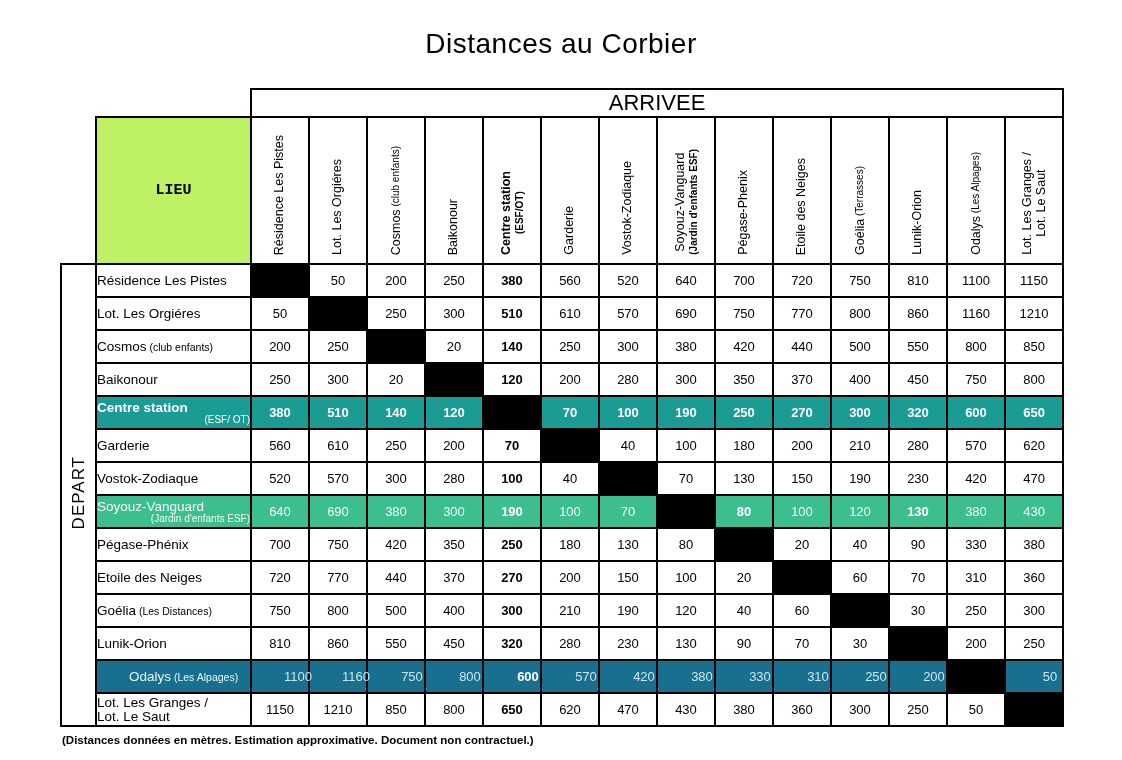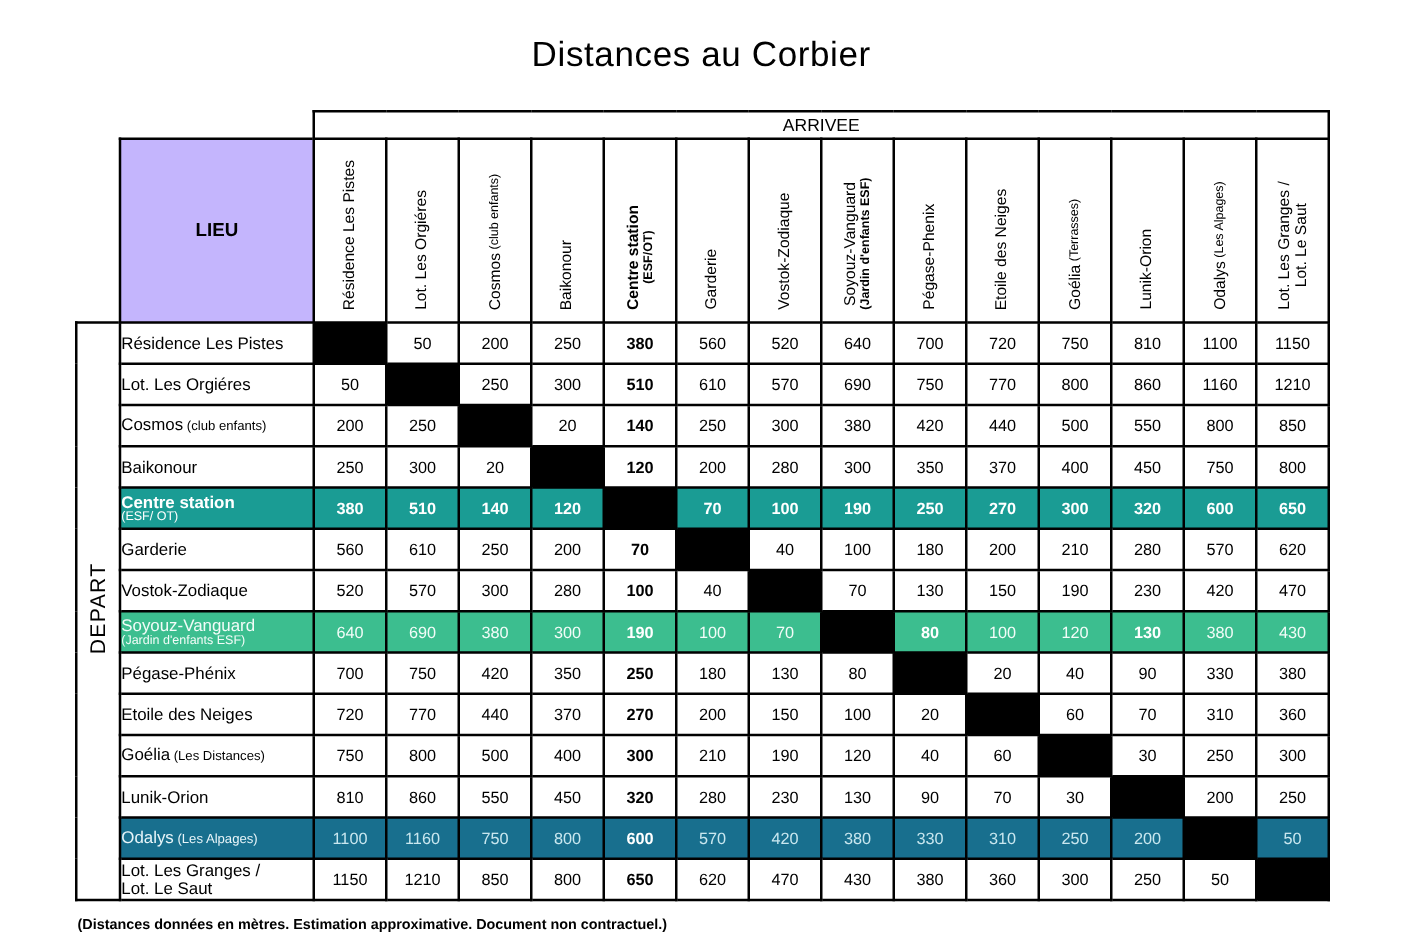--- a/index.html
+++ b/index.html
@@ -11,48 +11,48 @@
   .page-title {
     position:absolute; top:28px; left:0; width:100%;
     text-align:center; font-size:28px; letter-spacing:0.5px;
   }
   table.dist {
     position:absolute; left:60px; top:88px;
     border-collapse:collapse; table-layout:fixed; width:1002px;
   }
   .dist td, .dist th { border:2px solid #000; padding:0; }
   .dist .nob { border:none; background:transparent; }
-  .arrivee-cell { height:20px; text-align:center; font-size:14px; font-weight:normal; }
-  .lieu-cell { font-size:15px; font-weight:bold; text-align:center; vertical-align:middle; background:#c4b5fd; }
+  .arrivee-cell { height:20px; text-align:center; font-size:22px; font-weight:normal; }
+  .lieu-cell { font-size:15px; font-weight:bold; text-align:center; vertical-align:middle; background:#bef264;font-family:Liberation Mono, monospace; }
   .vhead { height:145px; vertical-align:bottom; text-align:center; background:#fff; }
   .rot {
     display:inline-block; writing-mode:vertical-rl; transform:rotate(180deg);
     max-height:141px; padding:4px 0;
   }
   .vline { display:block; font-size:12.5px; line-height:13.5px; font-weight:normal; }
   .vline.b { font-weight:bold; }
   .vline .subinline { font-size:10px; }
   .vsub { display:block; font-size:10px; line-height:11px; }
   .depart-cell { text-align:center; vertical-align:middle; background:#fff; }
   .depart-rot {
     display:inline-block; writing-mode:vertical-rl; transform:rotate(180deg);
     font-size:17px; letter-spacing:1px;
   }
   .rowhead { text-align:left; padding:1px 2px 1px 6px; font-size:13.5px; background:#fff; vertical-align:middle; }
   .rh-main { line-height:14px; }
   .rh-main.b { font-weight:bold; }
   .rh-main .subinline { font-size:10.5px; }
-  .rh-sub { font-size:10px; line-height:10px; }
+  .rh-sub { font-size:10px; line-height:10px;text-align:right; }
   .val { text-align:center; font-size:13px; height:31px; background:#fff; vertical-align:middle; }
   .val.b { font-weight:bold; }
   .diag { background:#000; height:31px; }
   tr.hl-teal .rowhead, tr.hl-teal .val { background:var(--teal); color:#fff; }
   tr.hl-green .rowhead, tr.hl-green .val { background:var(--green); color:#f2fcf8; }
   tr.hl-green .val.b { color:#ffffff; }
-  tr.hl-dark_teal .rowhead, tr.hl-dark_teal .val { background:var(--dark-teal); color:#c9e7ef; }
+  tr.hl-dark_teal .rowhead, tr.hl-dark_teal .val { background:var(--dark-teal); color:#c9e7ef;padding-left:32px; }
   tr.hl-dark_teal .rowhead { color:#e8f5f9; }
   tr.hl-dark_teal .val.b { color:#ffffff; }
   .footer-note {
     position:absolute; left:62px; top:734px;
     font-size:11.5px; font-weight:bold;
   }
 </style>
 </head>
 <body>
 

